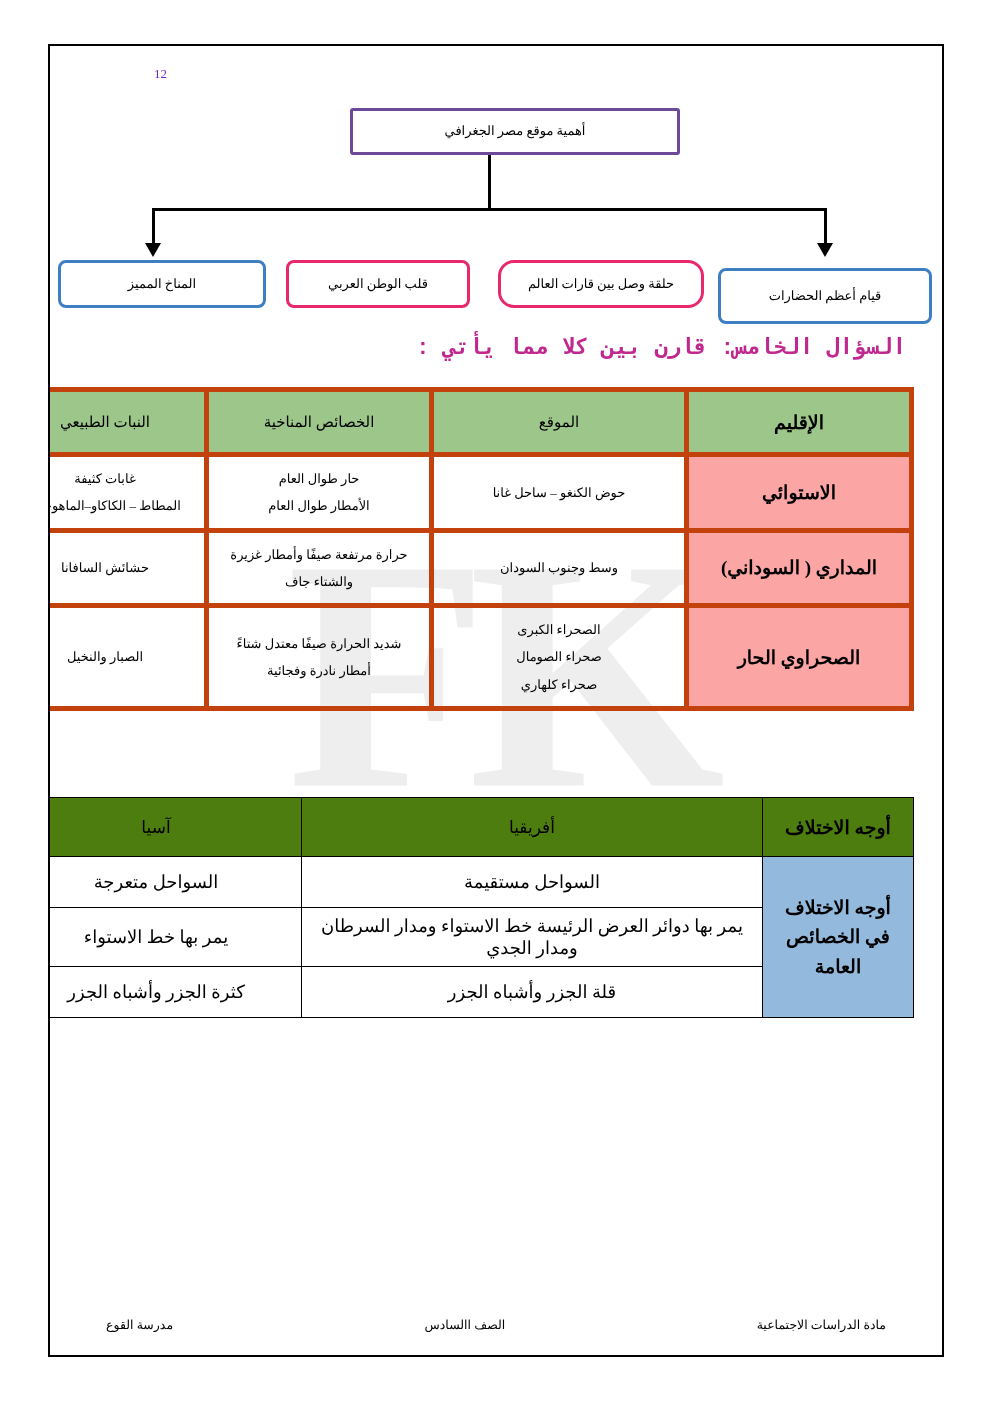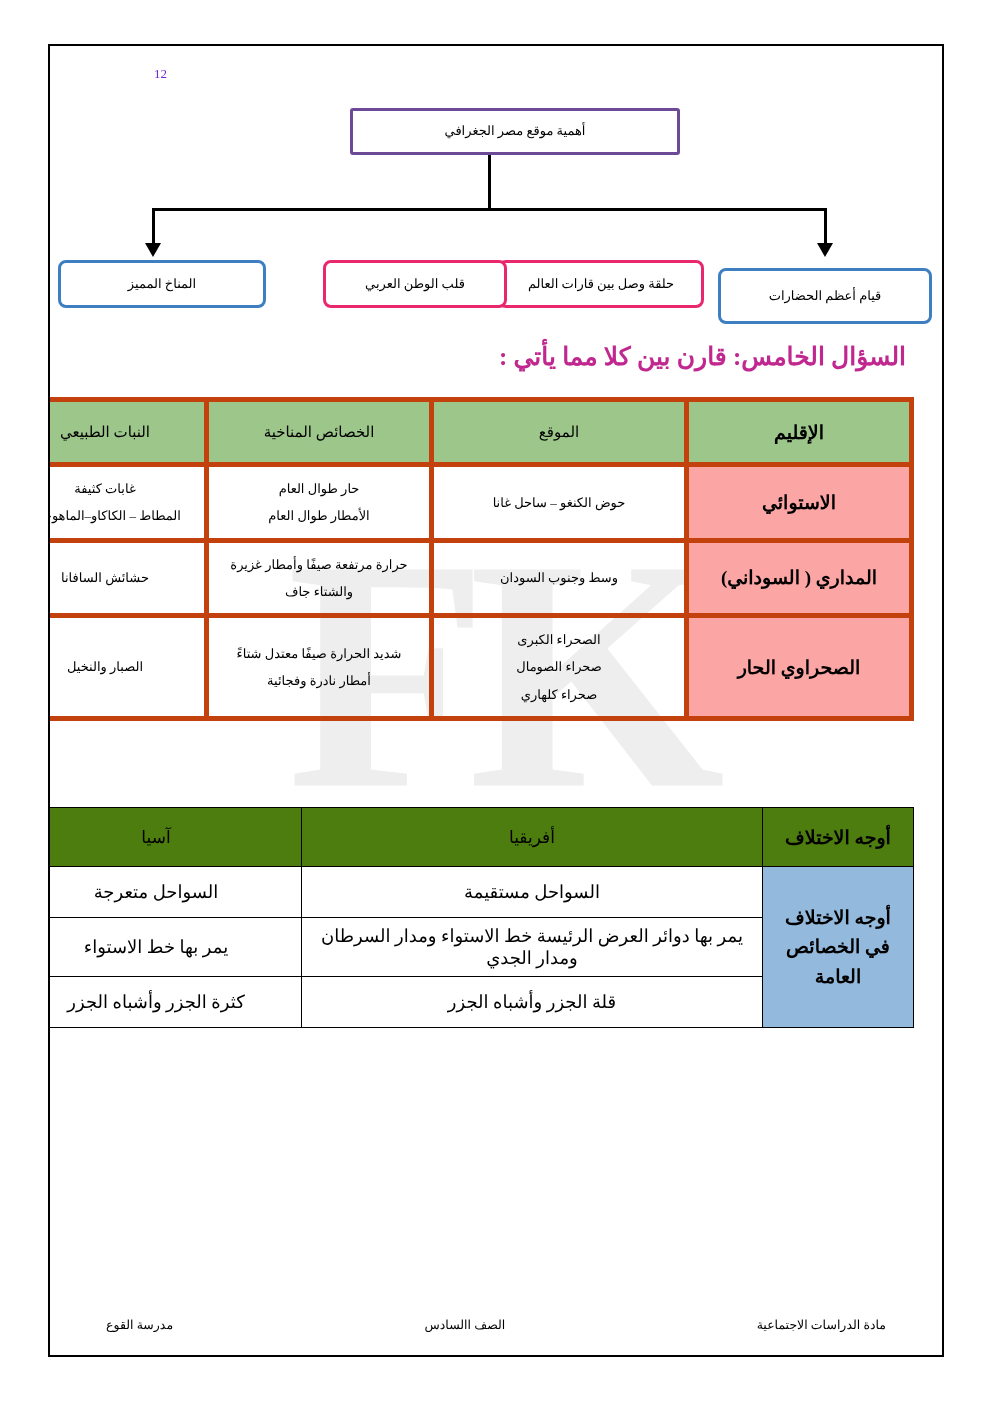--- a/index.html
+++ b/index.html
@@ -87,26 +87,26 @@
     top: 160px;
     border: 3px solid #3d7fc1;
     border-radius: 8px;
   }
   .box-b { 
     width: 206px;
     height: 48px;
     right: 238px;
     top: 152px;
     border: 3px solid #e8276d;
-    border-radius: 8px;
+    border-radius: 16px;
   }
   .box-c { 
     width: 184px;
     height: 48px;
-    right: 435px;
+    right: 472px;
     top: 152px;
     border: 3px solid #e8276d;
     border-radius: 8px;
   }
   .box-d { 
     width: 208px;
     height: 48px;
     right: 676px;
     top: 152px;
     border: 3px solid #3d7fc1;
@@ -143,26 +143,26 @@
     bottom: -13px;
     border-left: 8.5px solid transparent;
     border-right: 8.5px solid transparent;
     border-top: 14px solid #000;
   }
   .ad1 { right: 115px; }
   .ad2 { right: 787px; }
 
   
   .q-heading {
-    margin: 34px 36px 0 0;
+    margin: 26px 36px 0 0;
     text-align: right;
-    font-size: 25px;
+    font-size: 22px;
     font-weight: bold;
     color: #c0288f;
-    font-family: Liberation Serif, serif;
+    font-family: Liberation Mono, monospace;
   }
 
   
   table {
     border-collapse: collapse;
     table-layout: fixed;
   }
   .tbl1 {
     margin: 26px 28px 0 auto;
     width: 840px;

